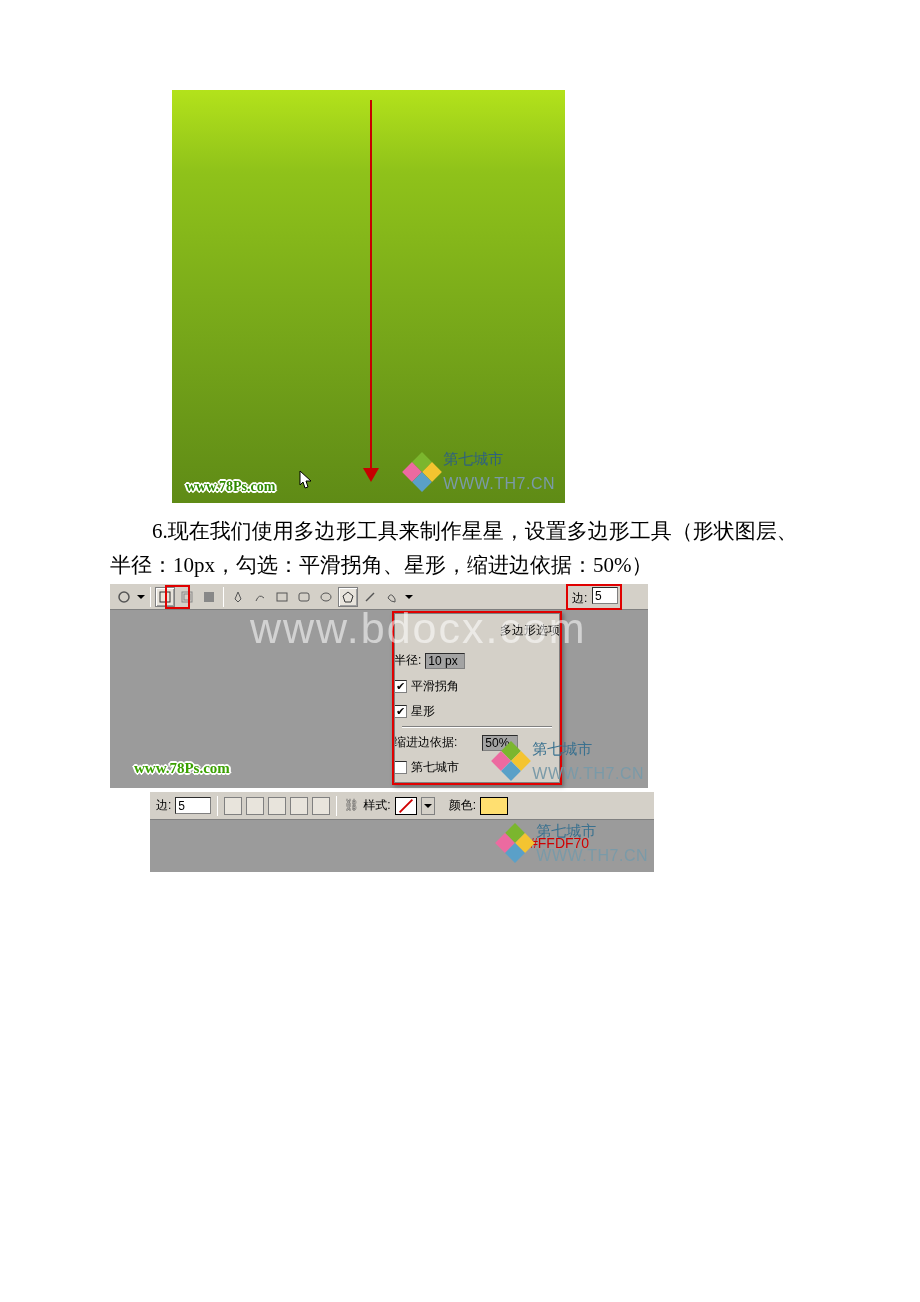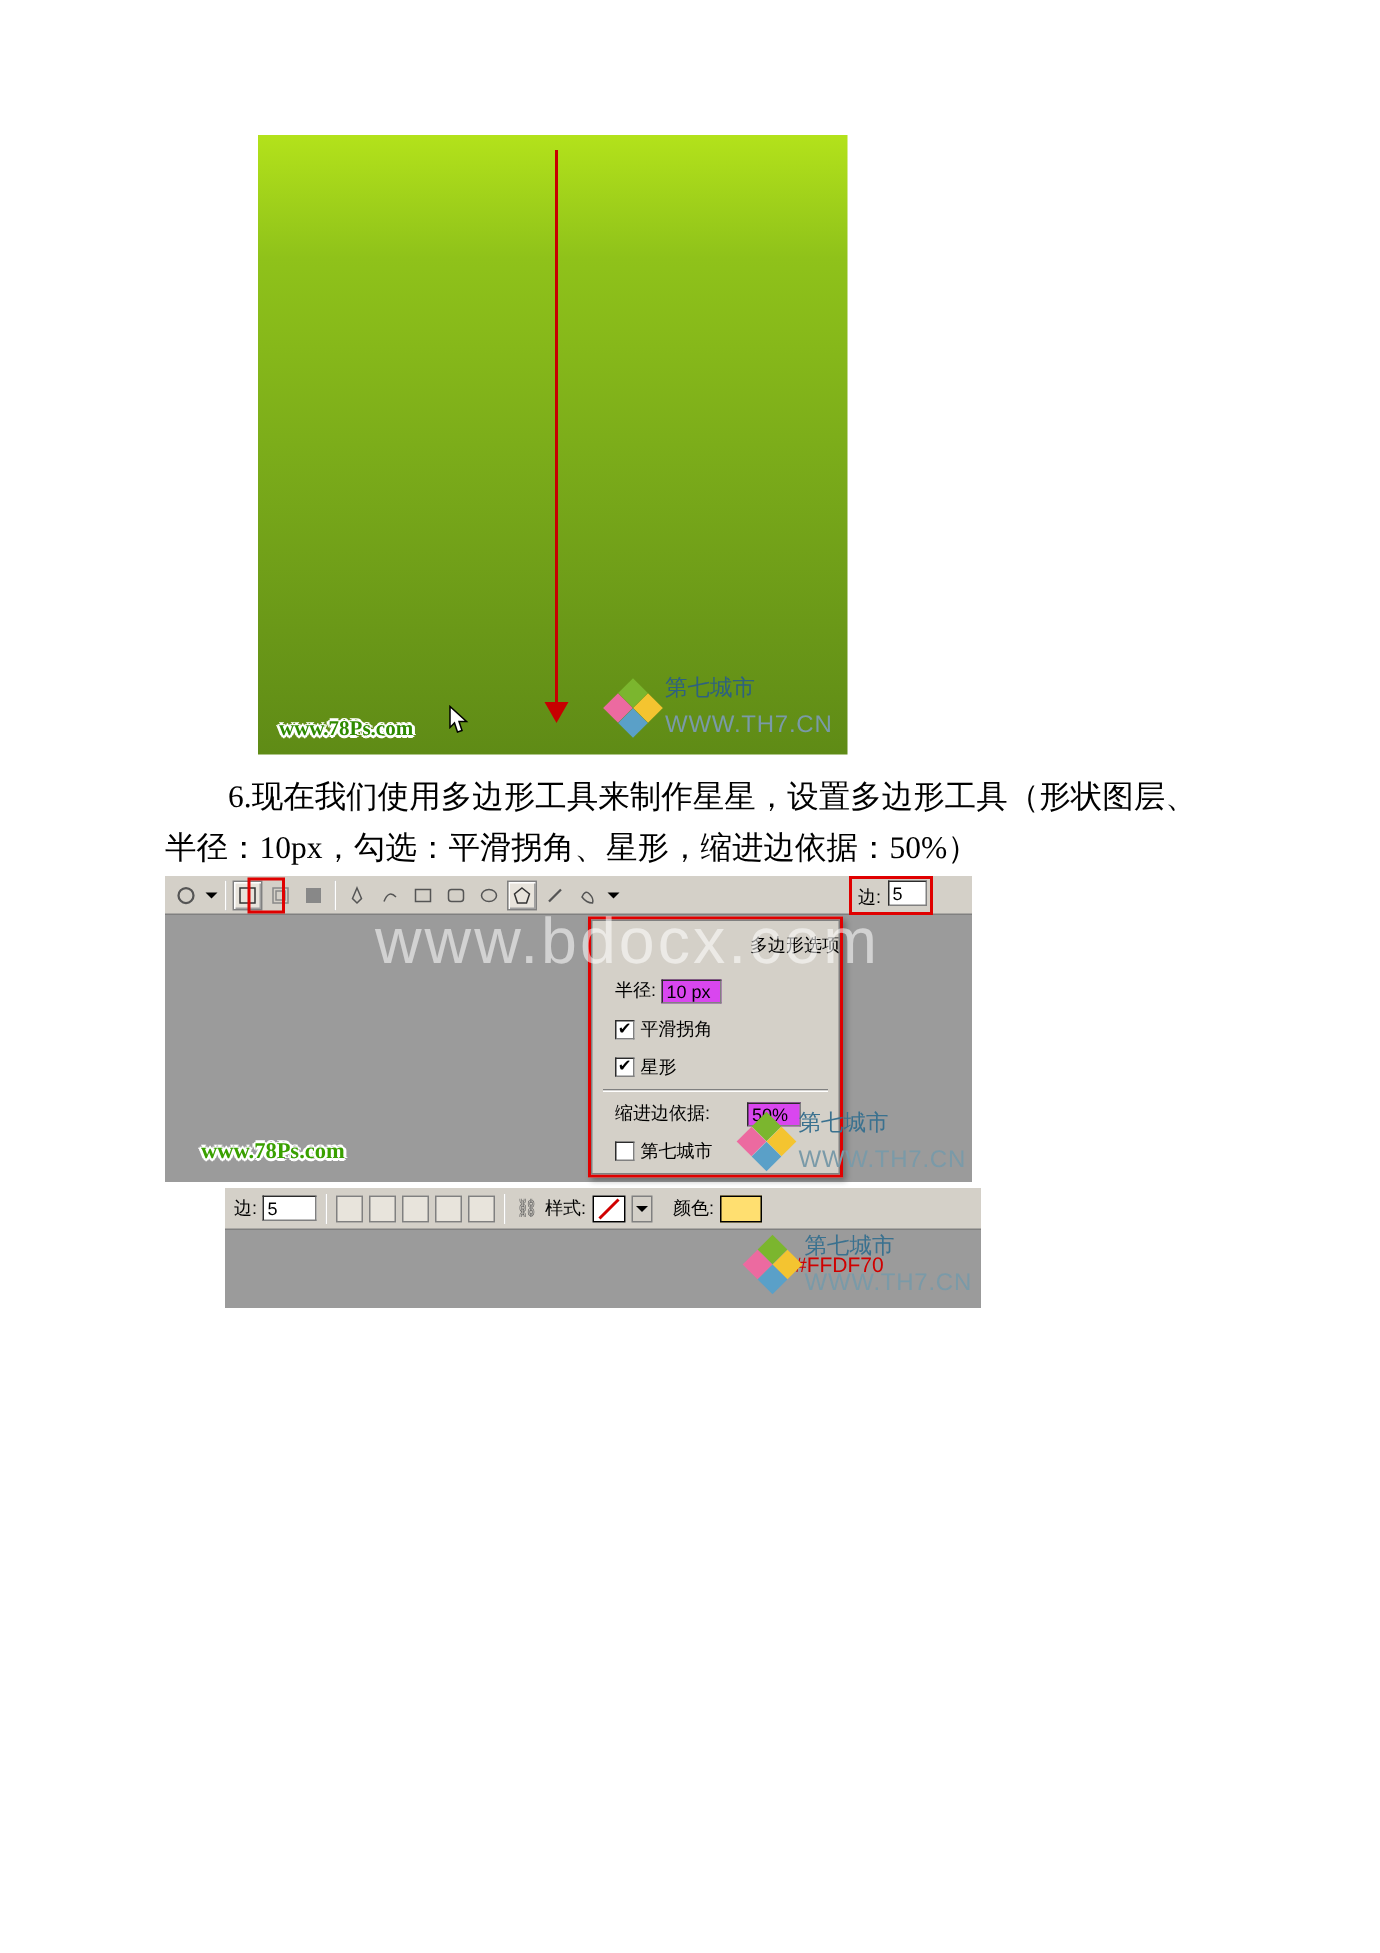--- a/index.html
+++ b/index.html
@@ -172,26 +172,26 @@
     outline-offset:-3px;
     box-shadow: 2px 2px 4px rgba(0,0,0,0.3);
   }
   .fig2 .popup .p-title {
     text-align:right;
     font-size:12px;
     padding:8px 0;
   }
   .fig2 .popup .p-row {
     display:flex; align-items:center;
-    padding:3px 16px;
+    padding:3px 0;
     font-size:12px;
     gap:4px;
   }
   .fig2 .popup input[type=text] {
-    height:16px; border:1px inset #808080; background:#d946ef;
+    height:16px; border:1px inset #808080; background:#a3a3a3;
     font-size:12px; font-family:Arial,sans-serif;
     padding:0 2px;
   }
   .fig2 .popup .radius-in { width:40px; }
   .fig2 .popup .indent-in { width:36px;margin-left:21px; }
   .fig2 .popup .cb {
     width:13px;height:13px;
     border:1px inset #808080; background:#fff;
     display:inline-flex; align-items:center; justify-content:center;
     font-size:11px; line-height:1;

